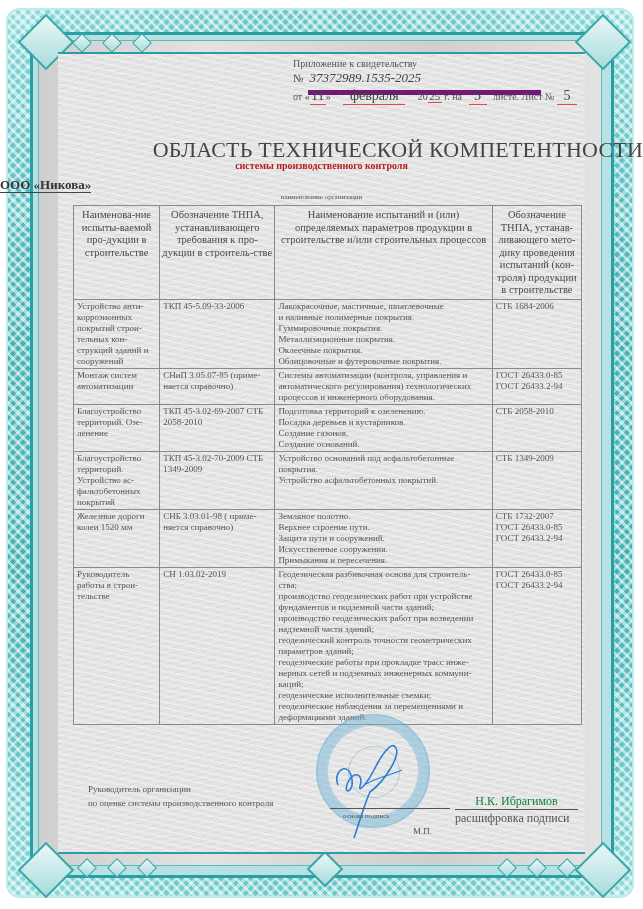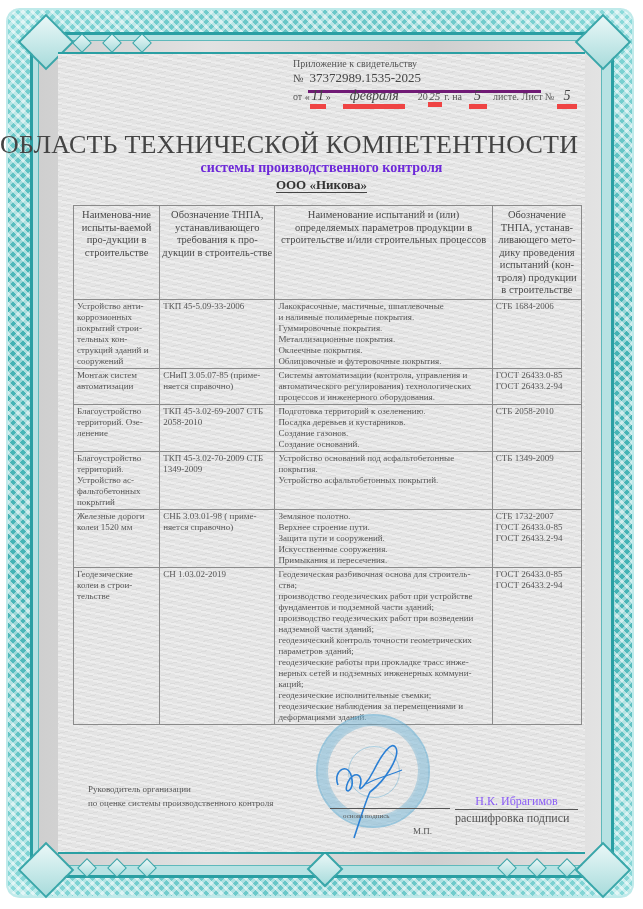--- a/index.html
+++ b/index.html
@@ -44,53 +44,53 @@
     border: 2px solid #3aa7aa;
   }
   .diamond.big { width: 36px; height: 36px; }
   .diamond.small { width: 12px; height: 12px; border-width: 1px; }
 
   .content { position: absolute; left: 0; top: 0; width: 643px; height: 909px; }
 
   .annex { position: absolute; left: 293px; top: 58px; font-size: 10px; color: #555; }
   .cert-no { position: absolute; left: 293px; top: 70px; font-size: 13px; color: #444; }
   .cert-no .lbl { font-size: 11px; margin-right: 4px; }
-  .cert-no .val { border-bottom: 3px solid #701a75; padding: 0 120px 4px 2px; display: inline-block; }
+  .cert-no .val { border-bottom: 5px solid #701a75; padding: 0 120px 4px 2px; display: inline-block; font-style: italic; }
   .date-line { position: absolute; left: 293px; top: 88px; font-size: 10px; color: #555; white-space: nowrap; }
-  .date-line .u { border-bottom: 5px solid #ef4444; font-size: 14px; color: #444; display: inline-block; text-align: center; font-style: italic; }
+  .date-line .u { border-bottom: 1px solid #ef4444; font-size: 14px; color: #444; display: inline-block; text-align: center; }
   .date-line .day { width: 16px; }
   .date-line .month { width: 62px; margin: 0 10px; }
   .date-line .yr { width: 14px; font-size: 11px; }
   .date-line .sheets { width: 18px; margin: 0 4px; }
   .date-line .sheetno { width: 20px; }
 
-  .title { position: absolute; left: 0; width: 643px; top: 130px; text-align: left; font-size: 26px; color: #444; letter-spacing: 0.2px; }
-  .subtitle { position: absolute; left: 0; width: 643px; top: 160px; text-align: center; font-size: 14px; font-weight: bold; color: #6d28d9; }
-  .org { position: absolute; left: 0; width: 643px; top: 177px; text-align: center; font-size: 13px; font-weight: bold; color: #333; }
+  .title { position: absolute; left: 0; width: 643px; top: 137px; text-align: right; font-size: 22px; color: #444; letter-spacing: 0.2px; }
+  .subtitle { position: absolute; left: 0; width: 643px; top: 160px; text-align: center; font-size: 10px; font-weight: bold; color: #b91c1c; }
+  .org { position: absolute; left: 0; width: 643px; top: 177px; text-align: left; font-size: 13px; font-weight: bold; color: #333; }
   .org span { border-bottom: 1px solid #444; }
   .org-caption { position: absolute; left: 0; width: 643px; top: 193px; text-align: center; font-size: 7px; color: #555; }
 
   table.scope {
     position: absolute; left: 73px; top: 205px; width: 509px;
     border-collapse: collapse; font-size: 9px; color: #555; line-height: 11px;
   }
   table.scope th, table.scope td { border: 1px solid #8a8a8a; vertical-align: top; padding: 1px 3px; }
   table.scope th { font-weight: normal; font-size: 10.5px; line-height: 12.5px; text-align: center; color: #4a4a4a; padding: 3px 2px 2px; }
   table.scope td.c1 { width: 79px; }
   table.scope td.c2 { width: 108px; }
   table.scope td.c3 { width: 210px; }
   table.scope td.c4 { width: 82px; }
   .line { display: block; }
 
   .sig-left1 { position: absolute; left: 88px; top: 784px; font-size: 9px; color: #555; }
   .sig-left2 { position: absolute; left: 88px; top: 798px; font-size: 9px; color: #555; }
   .sig-line { position: absolute; left: 330px; top: 808px; width: 120px; border-top: 1px solid #555; }
   .sig-caption { position: absolute; left: 343px; top: 812px; font-size: 7px; color: #555; }
   .mp { position: absolute; left: 413px; top: 826px; font-size: 9px; color: #555; }
-  .name { position: absolute; left: 455px; top: 794px; width: 123px; font-size: 12px; color: #8b5cf6; border-bottom: 1px solid #555; text-align: center; }
+  .name { position: absolute; left: 455px; top: 794px; width: 123px; font-size: 12px; color: #15803d; border-bottom: 1px solid #555; text-align: center; }
   .name-caption { position: absolute; left: 455px; top: 811px; font-size: 12px; color: #555; }
 
   .stamp {
     position: absolute; left: 316px; top: 714px; width: 110px; height: 110px; border-radius: 50%;
     border: 2px solid rgba(90,170,210,0.55);
     box-shadow: inset 0 0 0 8px rgba(150,200,225,0.25), inset 0 0 0 10px rgba(90,170,210,0.35);
   }
   .stamp-inner {
     position: absolute; left: 30px; top: 30px; width: 50px; height: 50px; border-radius: 50%;
     border: 1px solid rgba(90,170,210,0.45);
@@ -134,20 +134,21 @@
     <span>г. на</span>
     <span class="u sheets">5</span>
     <span>листе.</span>
     <span>Лист №</span>
     <span class="u sheetno">5</span>
   </div>
 
   <div class="title">ОБЛАСТЬ ТЕХНИЧЕСКОЙ КОМПЕТЕНТНОСТИ</div>
   <div class="subtitle">системы производственного контроля</div>
   <div class="org"><span>ООО «Никова»</span></div>
+  <div class="org-caption">наименование организации</div>
 
   <table class="scope">
     <thead>
       <tr>
         <th>Наименова-ние испыты-ваемой про-дукции в строительстве</th>
         <th>Обозначение ТНПА, устанавливающего требования к про-дукции в строитель-стве</th>
         <th>Наименование испытаний и (или) определяемых параметров продукции в строительстве и/или строительных процессов</th>
         <th>Обозначение ТНПА, устанав-ливающего мето-дику проведения испытаний (кон-троля) продукции в строительстве</th>
       </tr>
     </thead>
@@ -215,21 +216,21 @@
             <span class="line">Искусственные сооружения.</span>
             <span class="line">Примыкания и пересечения.</span>
           </td>
           <td class="c4">
             <span class="line">СТБ 1732-2007</span>
             <span class="line">ГОСТ 26433.0-85</span>
             <span class="line">ГОСТ 26433.2-94</span>
           </td>
         </tr>
         <tr>
-          <td class="c1">Геодезические колеи в строи-тельстве</td>
+          <td class="c1">Руководитель работы в строи-тельстве</td>
           <td class="c2">СН 1.03.02-2019</td>
           <td class="c3">
             <span class="line">Геодезическая разбивочная основа для строитель-</span>
             <span class="line">ства;</span>
             <span class="line">производство геодезических работ при устройстве</span>
             <span class="line">фундаментов и подземной части зданий;</span>
             <span class="line">производство геодезических работ при возведении</span>
             <span class="line">надземной части зданий;</span>
             <span class="line">геодезический контроль точности геометрических</span>
             <span class="line">параметров зданий;</span>

